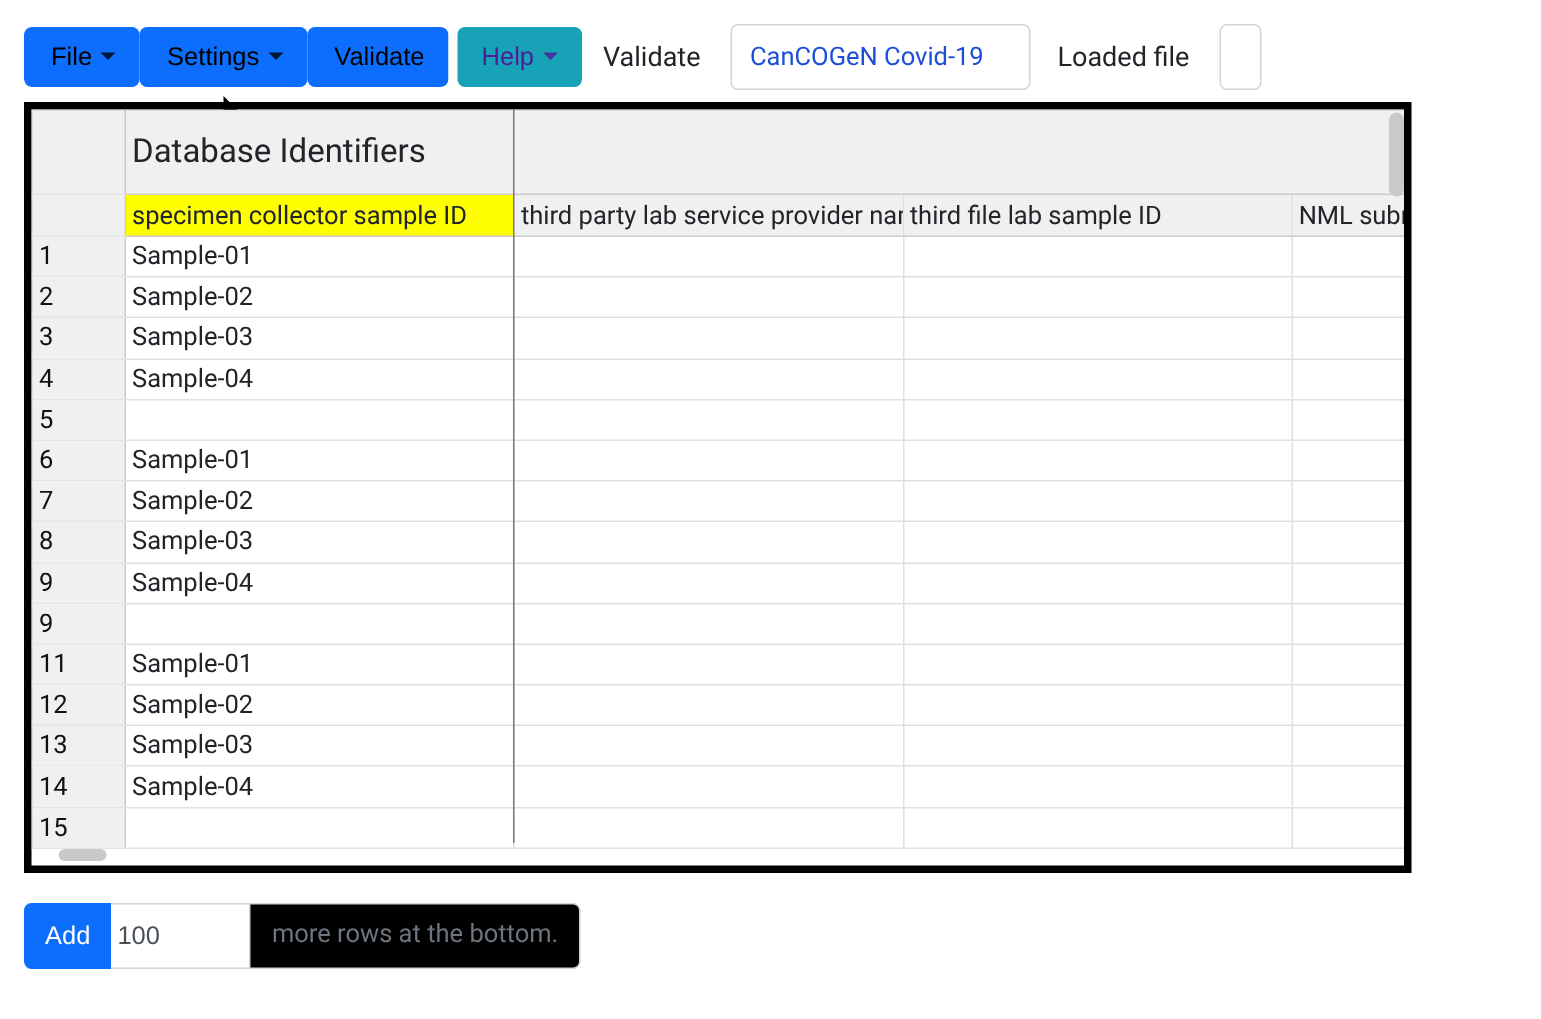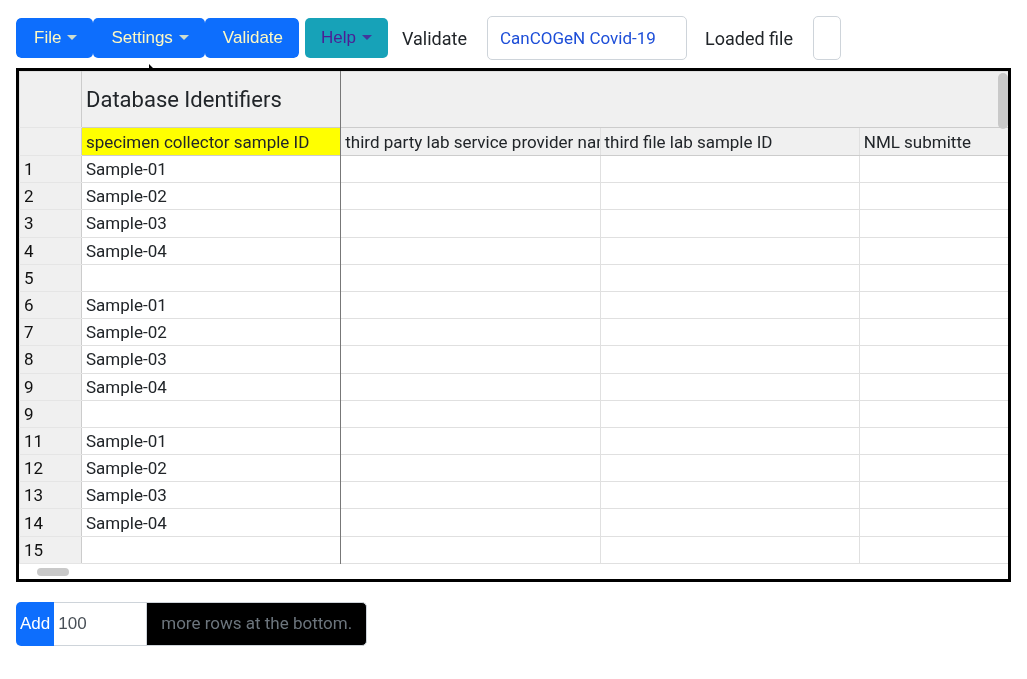--- a/index.html
+++ b/index.html
@@ -1,47 +1,47 @@
 <!DOCTYPE html>
 <html><head>
 <meta charset="utf-8">
 <style>
   *{box-sizing:border-box;}
   html,body{margin:0;padding:0;font-family:-apple-system,BlinkMacSystemFont,"Segoe UI",Roboto,"Helvetica Neue",Arial,sans-serif;font-size:16px;color:#212529;background:#fff;}
   .app{width:1027px;height:679px;padding:16px;position:relative;}
   .toolbar{display:flex;align-items:center;gap:6px;margin-bottom:8px;}
   .btn{display:inline-flex;align-items:center;padding:10px 16px;border-radius:5px;border:none;font-size:17px;cursor:pointer;line-height:1.2;}
   .btn-group{display:inline-flex;border-radius:5px;overflow:hidden;}
-  .btn-primary{background:#0d6efd;color:#fef9c3;padding-left:18px;}
+  .btn-primary{background:#0d6efd;color:#000000;padding-left:18px;}
   .btn-info{background:#17a2b8;color:#4c1d95;justify-content:space-between;}
   .caret{display:inline-block;margin-left:6px;vertical-align:middle;width:0;height:0;border-left:5px solid transparent;border-right:5px solid transparent;border-top:5px solid currentColor;opacity:.8;}
   .tpl-label,.lf-label{font-size:18px;color:#212529;padding:0 8px;white-space:nowrap;}
   .lf-label{margin-left:4px;}
   .select-wrap{border:1px solid #ced4da;border-radius:5px;padding:8px 12px;background:#fff;min-width:200px;height:44px;display:flex;align-items:center;margin-left:6px;}
   .select-text{color:#1d4ed8;font-size:17px;}
   .lf-box{border:1px solid #ced4da;border-radius:5px;width:28px;height:44px;background:#fff;margin-left:6px;}
-  .grid-wrap{border:3px solid #000000;position:relative;width:995px;height:514px;}
+  .grid-wrap{border:5px solid #000000;position:relative;width:925px;height:514px;}
   .grid-scroll{width:100%;height:100%;overflow:hidden;position:relative;}
   table{border-collapse:collapse;table-layout:fixed;width:1100px;}
   th,td{border:1px solid #e0e0e0;padding:1px 4px;text-align:left;font-size:17px;font-weight:400;background:#fff;overflow:hidden;white-space:nowrap;}
   .row-num-head,.row-num{width:62px;min-width:62px;background:#f0f0f0;color:#111;border-right:1px solid #ccc;border-bottom:1px solid #e5e5e5;}
   .row-num{font-size:17px;}
   .group-head{background:#f0f0f0;font-size:22px;height:56px;vertical-align:middle;border-bottom:1px solid #ccc;}
   .col-head{background:#f0f0f0;font-size:17px;height:28px;border-bottom:1px solid #ccc;}
   .col-a{width:258px;}
   .col-b{width:318px;}
   .col-c{width:218px;}
   .col-d{width:180px;}
   .col-head.col-a{background:#ffff00;}
   .vline{position:absolute;top:0;bottom:15px;width:1px;background:#777;pointer-events:none;}
   .vline-a{left:321px;}
   .vscroll{position:absolute;right:0;top:2px;width:10px;height:56px;background:#c9c9c9;border-radius:5px;}
   .hscroll{position:absolute;left:18px;bottom:3px;width:32px;height:8px;background:#c9c9c9;border-radius:4px;}
   .footer{display:flex;align-items:stretch;margin-top:20px;}
-  .btn-add{background:#0d6efd;color:#fff;border:none;border-radius:5px 0 0 5px;padding:10px 4px;font-size:17px;cursor:pointer;}
+  .btn-add{background:#0d6efd;color:#fff;border:none;border-radius:5px 0 0 5px;padding:10px 14px;font-size:17px;cursor:pointer;}
   .rowcount{border:1px solid #ced4da;border-left:none;border-right:none;width:92px;padding:0 4px;font-size:17px;height:44px;color:#495057;}
   .suffix{background:#000000;border:1px solid #ced4da;border-radius:0 5px 5px 0;padding:10px 14px;font-size:17px;color:#6c757d;}
   td{height:27.2px;}
   .cursor-icon{position:absolute;top:64px;left:148px;width:14px;height:18px;pointer-events:none;}
 </style>
 </head>
 <body>
 <div class="app">
 
 <div class="toolbar">

